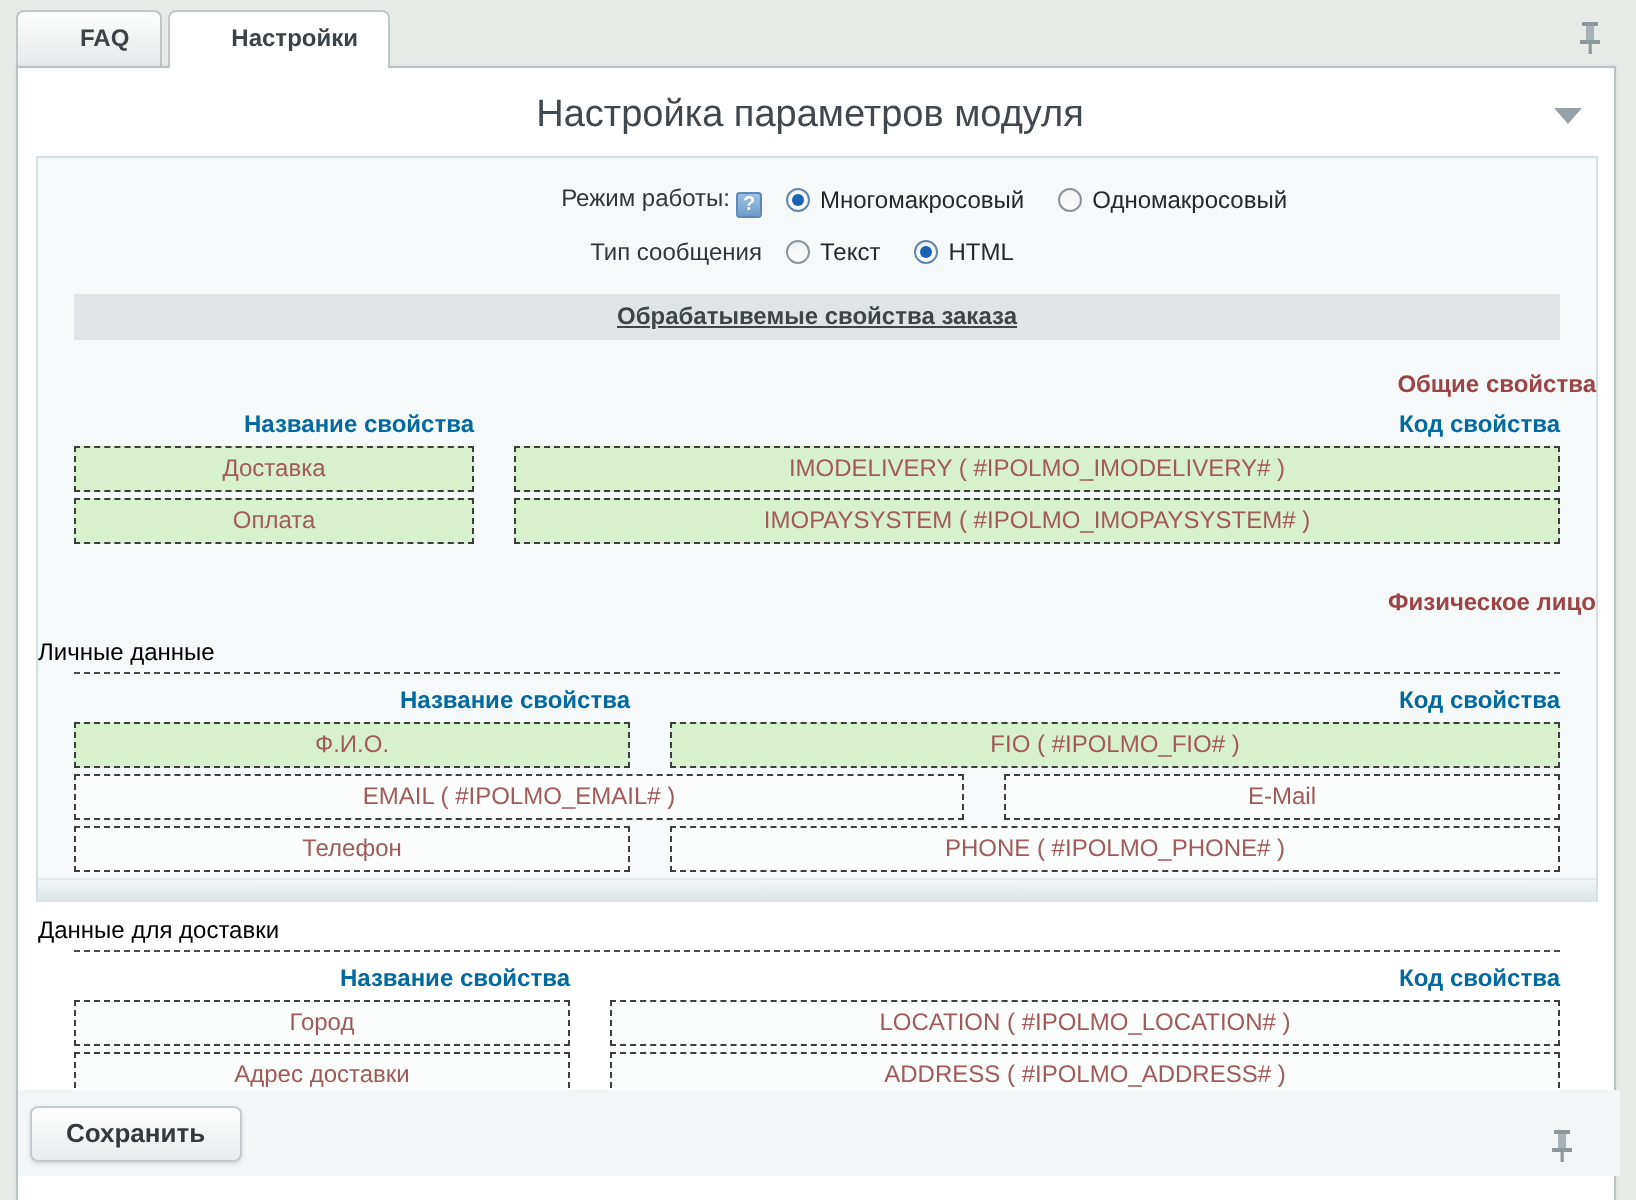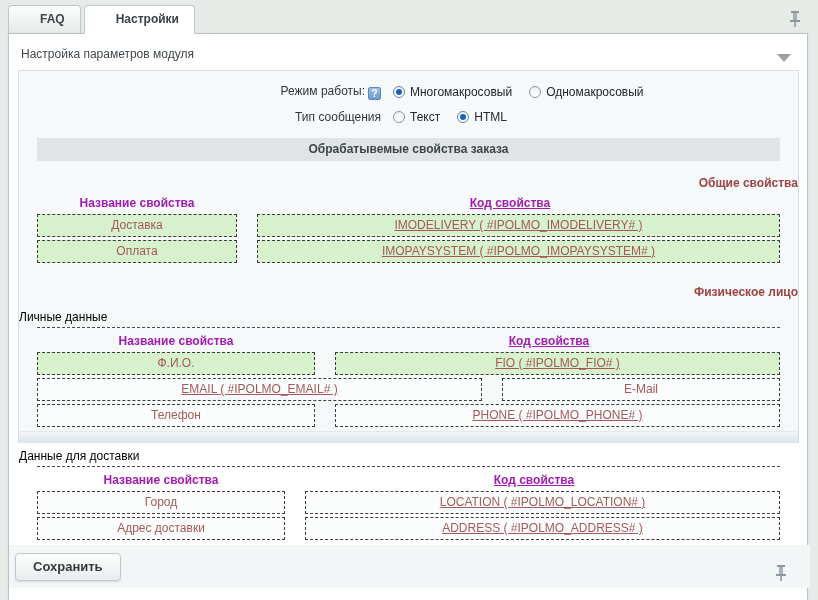--- a/index.html
+++ b/index.html
@@ -56,22 +56,23 @@
     background: #ffffff;
     border: 1px solid #b8c1c4;
     border-bottom: none;
     box-shadow: 0 0 2px rgba(0,0,0,0.08);
   }
   .panel-title-row {
     position: relative;
     padding: 13px 18px 9px 12px;
   }
   .panel-title {
-    font-size: 12px;
+    font-size: 19px;
     color: #41484d;
+    text-align: center;
   }
   .collapse-chevron {
     position: absolute;
     right: 16px;
     top: 20px;
     width: 0; height: 0;
     border-left: 7px solid transparent;
     border-right: 7px solid transparent;
     border-top: 8px solid #96a2a8;
     cursor: pointer;
@@ -143,20 +144,21 @@
 
   
   .props-bar {
     margin: 14px 18px 0 18px;
     height: 23px;
     line-height: 23px;
     background: #e0e4e6;
     text-align: center;
     font-weight: bold;
     color: #3e4549;
+    text-decoration: underline;
   }
 
   
   .group-title {
     text-align: right;
     font-weight: bold;
     color: #9d4343;
     margin-top: 15px;
     margin-bottom: 4px;
   }
@@ -167,37 +169,37 @@
     margin-bottom: 1px;
   }
   .dashed-line {
     border-top: 1px dashed #4a4a4a;
     margin: 3px 18px 0 18px;
   }
 
   .ptable { margin: 4px 18px 0 18px; }
   .phead { display: flex; gap: 3px; margin-bottom: 2px; }
   .phcell {
-    text-align: center;
-    font-weight: bold;
-    color: #a21caf;
+    text-align: right;
+    font-weight: bold;
+    color: #0369a1;
     padding: 2px 0;
   }
   .prow { display: flex; gap: 20px; margin-bottom: 3px; }
   .pcell {
     border: 1px dashed #3d3d3d;
     text-align: center;
     color: #a25959;
     padding: 3px 0 4px 0;
     background: #fbfdfd;
     cursor: pointer;
   }
   .pcell.green { background: #d8f1cd; }
   .colname { flex: 0 0 200px; }
-  .colcode { flex: 1; text-decoration: underline; }
+  .colcode { flex: 1; }
   .w2 .colname { flex-basis: 278px; }
   .w3 .colname { flex-basis: 248px; }
   .mt-big { margin-top: 22px; }
 
   
   .button-row {
     position: absolute;
     left: 9px;
     bottom: 12px;
     right: 8px;

